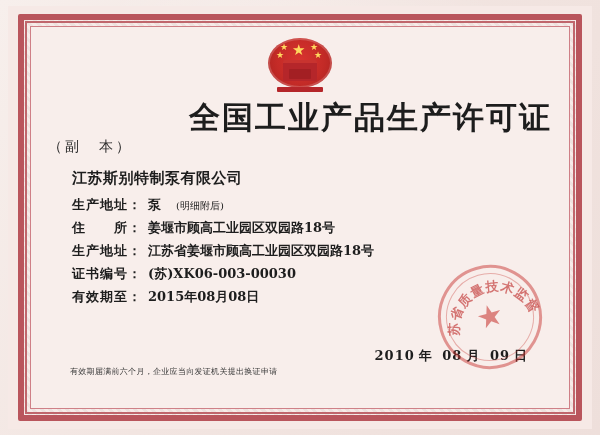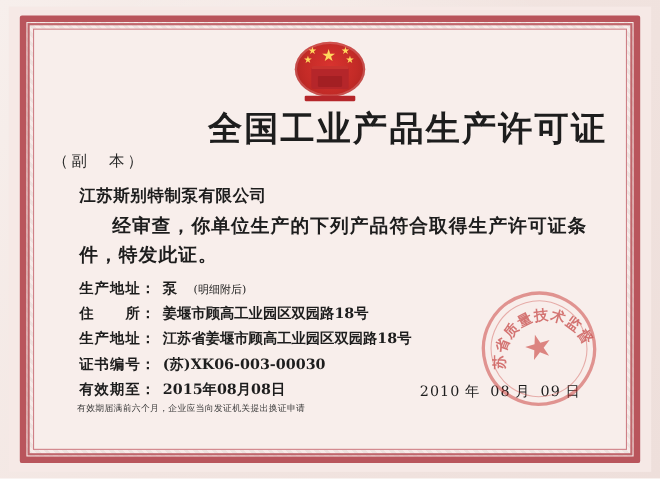--- a/index.html
+++ b/index.html
@@ -233,21 +233,21 @@
     margin-left: 15px;
   }
 
   
   .date-row {
     position: absolute;
     right: 40px;
     bottom: 44px;
     font-family: "DejaVu Serif", "Liberation Serif", serif;
     font-size: 13px;
-    font-weight: normal;
+    font-weight: bold;
     color: #1d1d1d;
     letter-spacing: 1px;
   }
   .date-row span { margin: 0 2px; }
 
   .footnote {
     position: absolute;
     left: 40px;
     bottom: 32px;
     font-family: Liberation Mono, monospace;
@@ -326,21 +326,20 @@
           <div class="gate"></div>
           <div class="base"></div>
         </div>
       </div>
 
       <div class="title">全国工业产品生产许可证</div>
       <div class="subtitle">（副　本）</div>
 
       <div class="company">江苏斯别特制泵有限公司</div>
 
-      <div class="statement">经审查，你单位生产的下列产品符合取得生产许可证条件，特发此证。</div>
 
       <div class="fields">
 
         <div class="field">
           <span class="lbl">生产地址：</span>
           <span class="val">泵</span>
           <span class="note">(明细附后)</span>
         </div>
 
         <div class="field">

